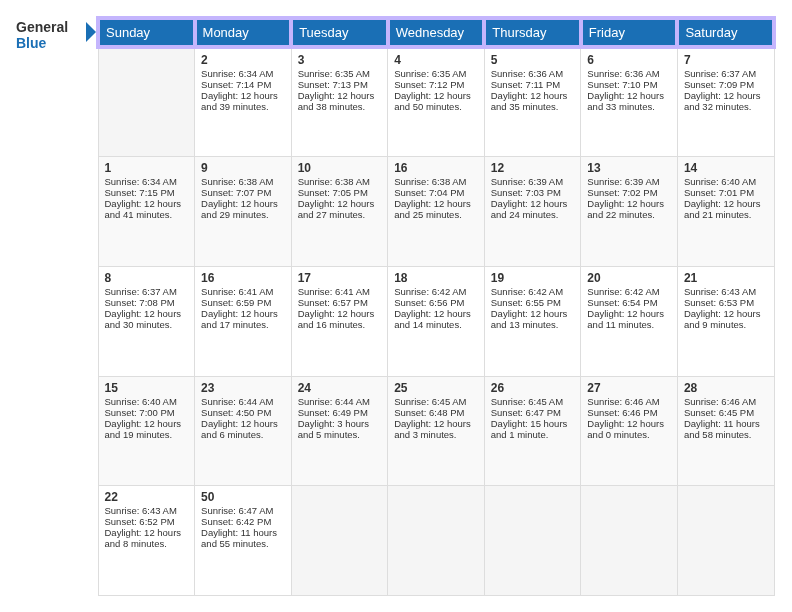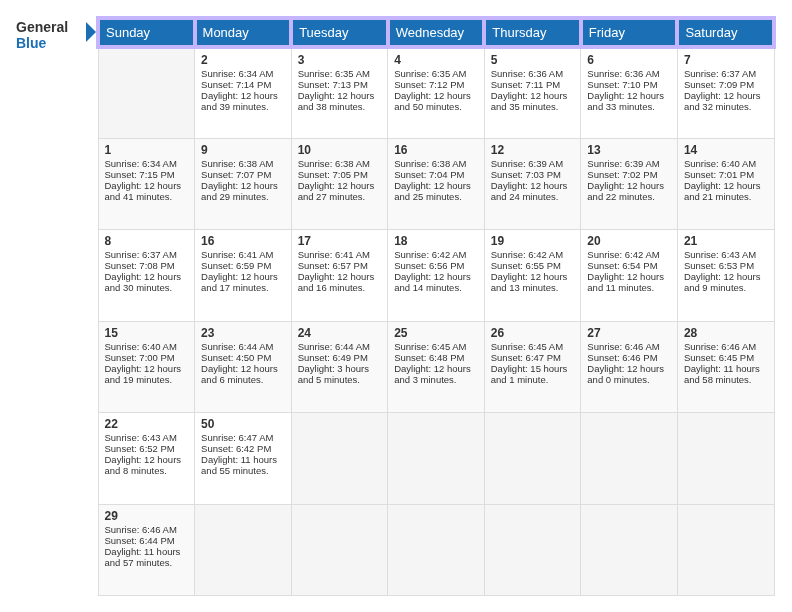--- a/index.html
+++ b/index.html
@@ -294,29 +294,15 @@
         <span>Sunrise: 6:47 AM</span><br>
         <span>Sunset: 6:42 PM</span><br>
         <span>Daylight: 11 hours and 55 minutes.</span>
       </td>
           <td class="empty-cell"></td>
           <td class="empty-cell"></td>
           <td class="empty-cell"></td>
           <td class="empty-cell"></td>
           <td class="empty-cell"></td>
         </tr>
-        <tr>
-          <td>
-        <span class="day-num">29</span>
-        <span>Sunrise: 6:46 AM</span><br>
-        <span>Sunset: 6:44 PM</span><br>
-        <span>Daylight: 11 hours and 57 minutes.</span>
-      </td>
-          <td class="empty-cell"></td>
-          <td class="empty-cell"></td>
-          <td class="empty-cell"></td>
-          <td class="empty-cell"></td>
-          <td class="empty-cell"></td>
-          <td class="empty-cell"></td>
-        </tr>
       </tbody>
   </table>
 </div>
 
 </body></html>

